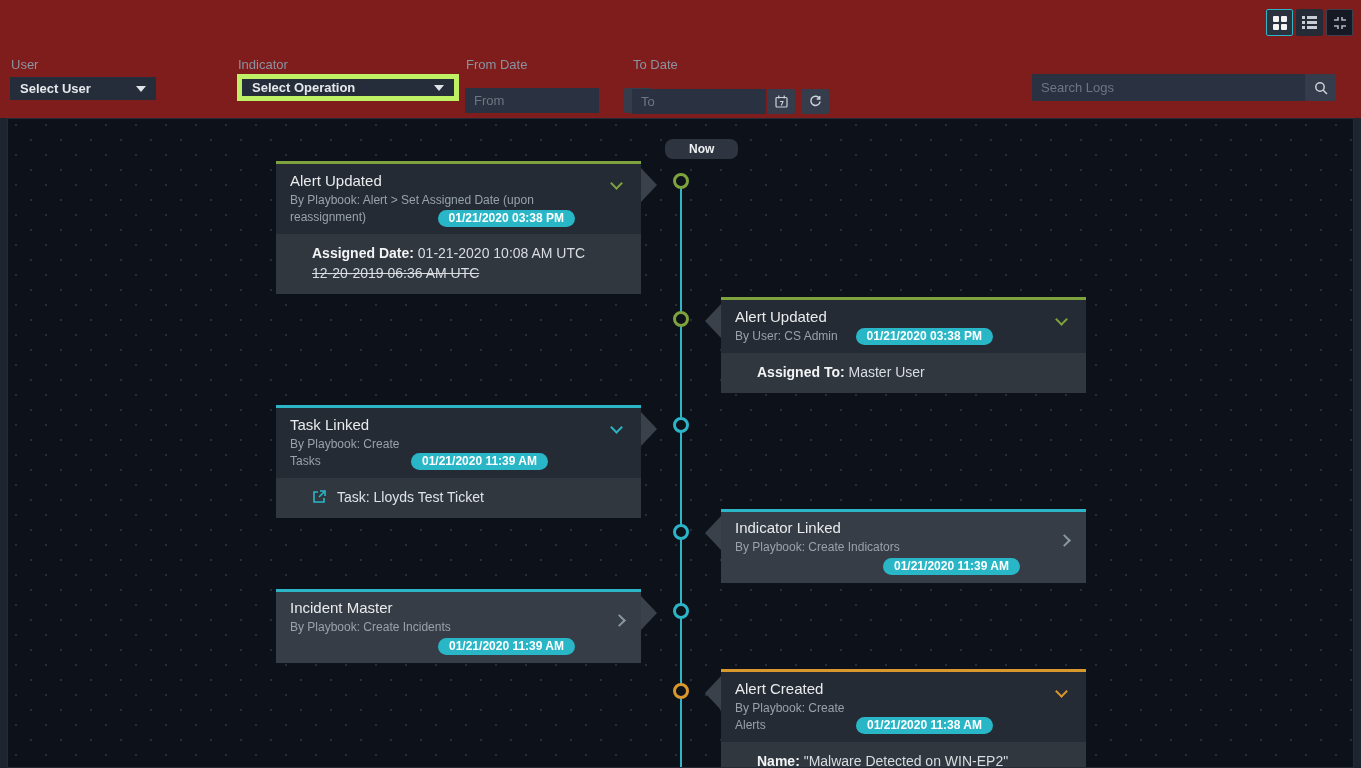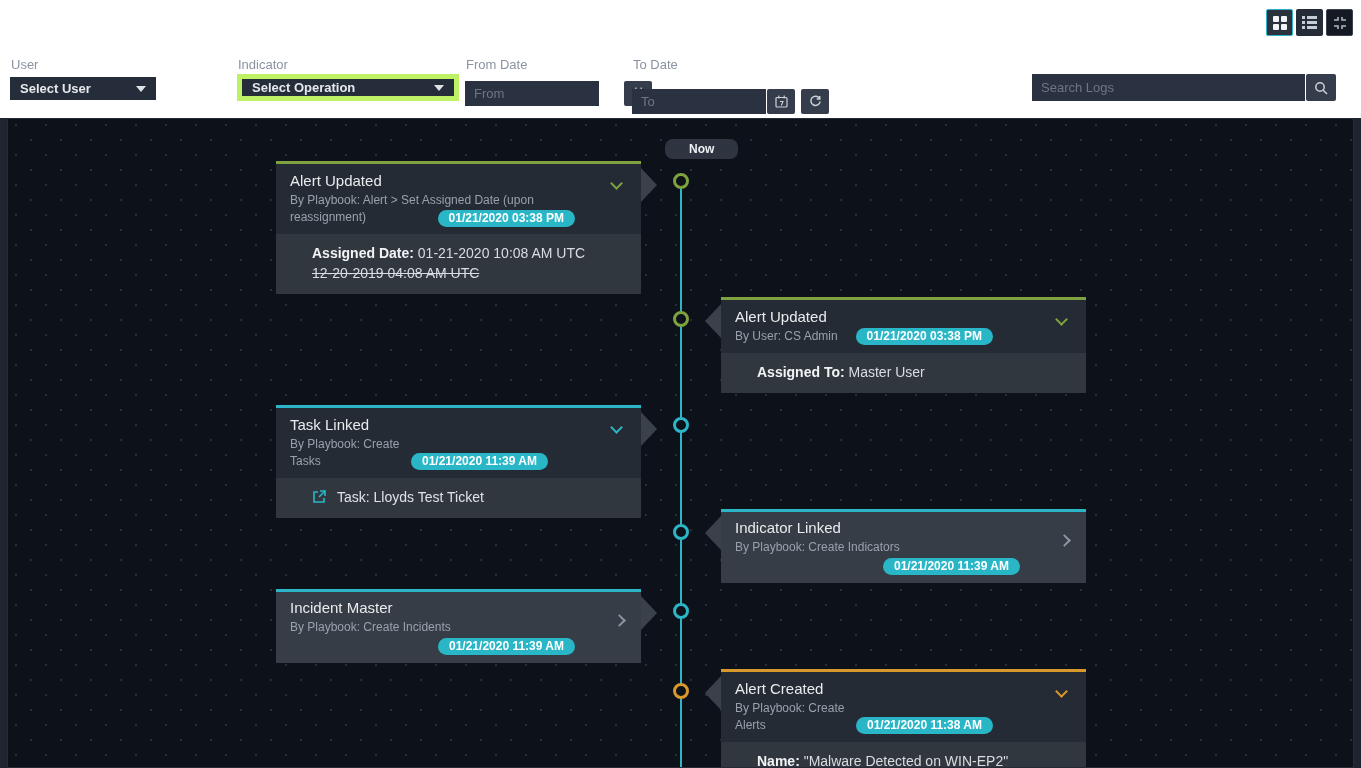--- a/index.html
+++ b/index.html
@@ -4,21 +4,21 @@
 <style>
   * { margin:0; padding:0; box-sizing:border-box; }
   html,body { width:1361px; height:768px; overflow:hidden; }
   body {
     background:#1e2430;
     font-family:"Liberation Sans", sans-serif;
     position:relative;
     color:#e8eaec;
   }
   
-  .topbar { position:absolute; left:0; top:0; width:1361px; height:118px; background:#ffffff; }
+  .topbar { position:absolute; left:0; top:0; width:1361px; height:118px; background:#7f1d1d; }
   .view-toggle { position:absolute; top:9px; right:8px; display:flex; gap:3px; }
   .vbtn { width:27px; height:27px; display:flex; align-items:center; justify-content:center;
           background:#252c37; border:1px solid transparent; border-radius:2px; cursor:pointer; }
   .vbtn.active { background:#2a323d; border:1.5px solid #2cb5c6; }
   .vbtn.dark { background:#141923; border:1px solid #3b424e; }
   .flabel { position:absolute; font-size:13px; color:#8a93a0; }
   .fselect { position:absolute; background:#262d3a; display:flex; align-items:center;
              padding:0 10px; cursor:pointer; }
   .fselect .val { font-size:13px; font-weight:bold; color:#e6e9ec; flex:1; }
   .caret { width:0; height:0; border-left:5px solid transparent; border-right:5px solid transparent;
@@ -127,21 +127,21 @@
     <span class="caret"></span>
   </div>
 
   <div class="flabel" style="left:238px; top:57px;">Indicator</div>
   <div class="fselect" style="left:237px; top:74px; width:222px; height:27px; border:5px solid #bef264;">
     <span class="val">Select Operation</span>
     <span class="caret"></span>
   </div>
 
   <div class="flabel" style="left:466px; top:57px;">From Date</div>
-  <div class="dategroup" style="left:465px; top:81px;gap:24px;">
+  <div class="dategroup" style="left:465px; top:88px;gap:24px;">
     <input class="finput" style="width: 134px; height: 25px;" placeholder="From">
     <button class="sqbtn" style="height:25px;">
       <span>
         <svg width="13" height="13" viewBox="0 0 13 13" fill="none" stroke="#ccd2d9" stroke-width="1.2">
           <rect x="1" y="2.5" width="11" height="9.5" rx="1"></rect>
           <line x1="3.8" y1="0.5" x2="3.8" y2="3.5"></line>
             <line x1="9.2" y1="0.5" x2="9.2" y2="3.5"></line>
           <path d="M5 6.5 H8 L6.3 10.5" stroke-width="1.1"></path>
         </svg>
       </span>
@@ -206,21 +206,21 @@
       <span class="badge badge-abs">01/21/2020 03:38 PM</span>
       <div class="chev-col">
           <span class="chev"></span>
         </div>
     </div>
     <div class="card-body">
       <div class="body-line">
         <span class="body-label">Assigned Date:</span>
         <span>01-21-2020 10:08 AM UTC</span>
       </div>
-      <div class="body-line old-value">12-20-2019 04:08 AM UTC</div>
+      <div class="body-line old-value">12-20-2019 06:36 AM UTC</div>
     </div>
   </div>
 
   <div class="card pleft" style="left: 713px; top: 178px; --accent: #7ea23d;">
     <div class="card-top"></div>
     <div class="card-header">
       <div class="hdr-main">
         <div class="title">Alert Updated</div>
         <div class="sub-row">
           <span class="subtitle">By User: CS Admin</span>

